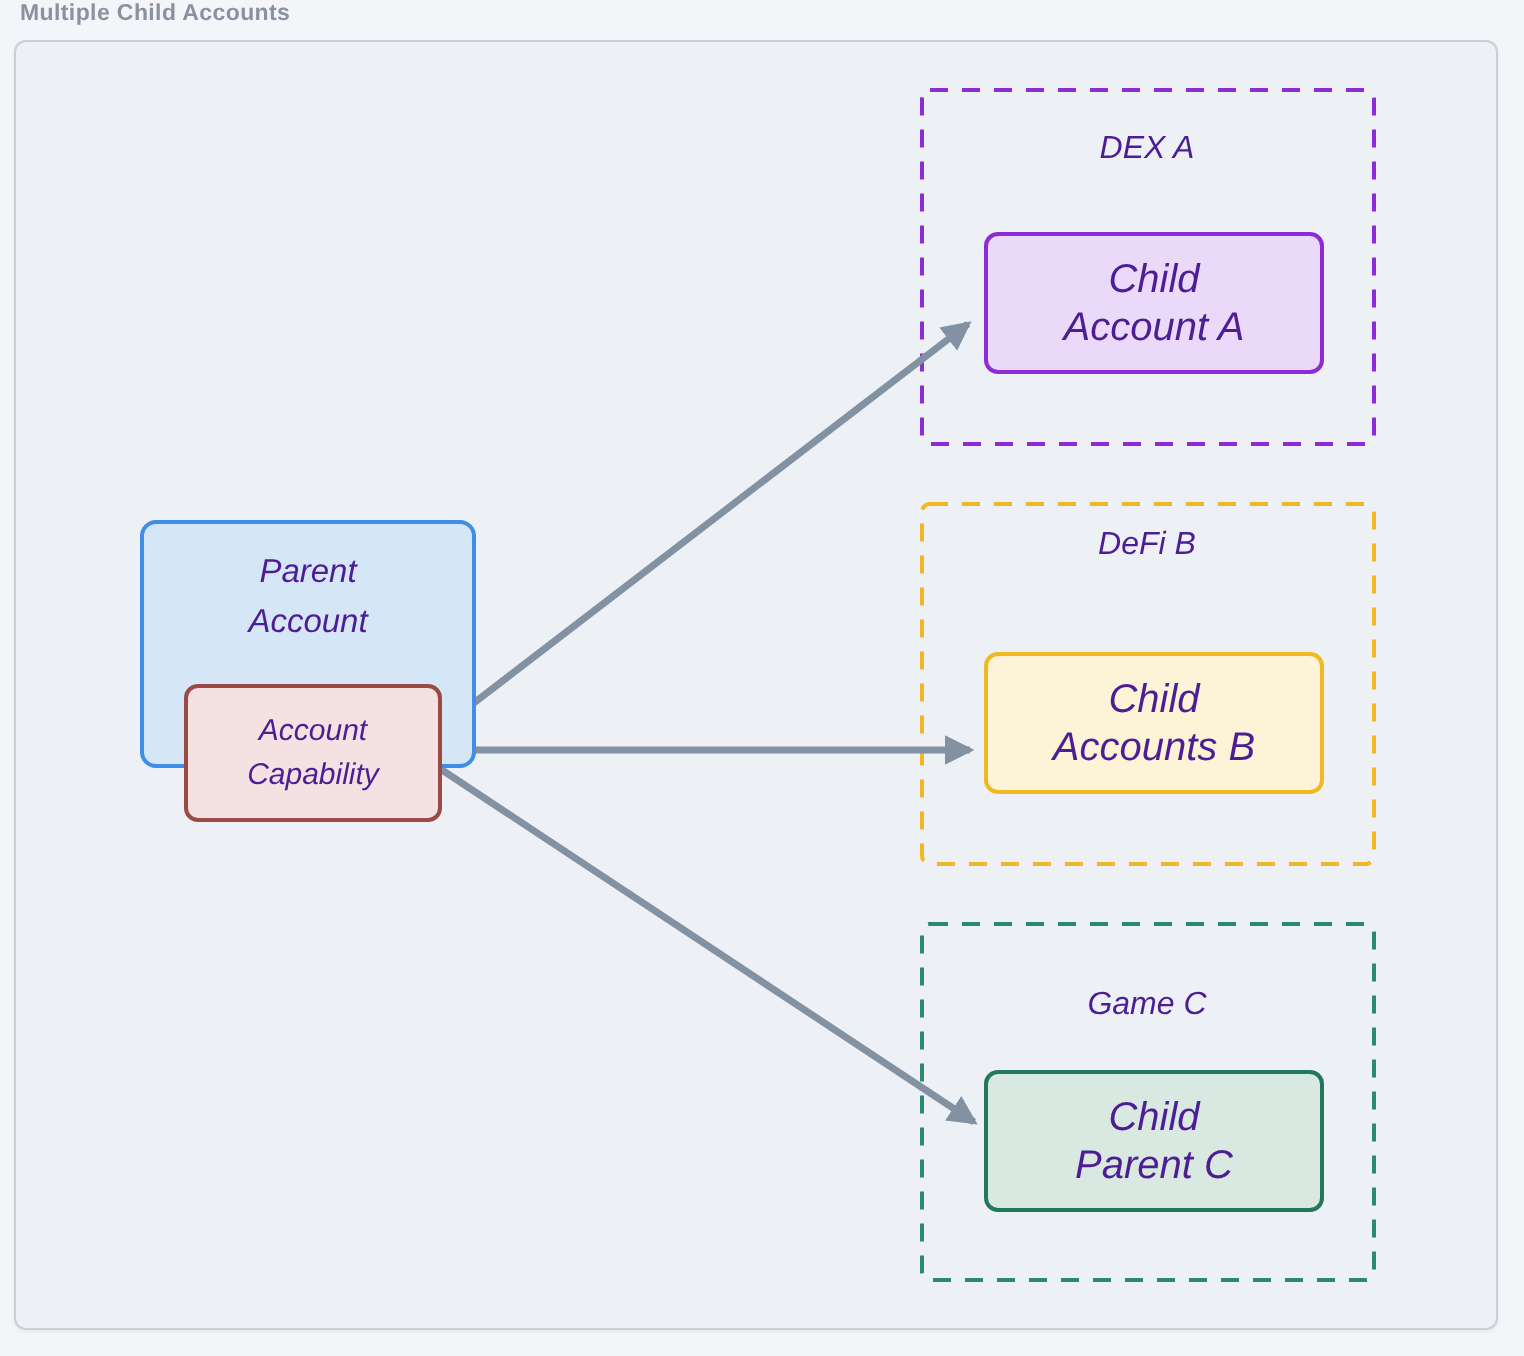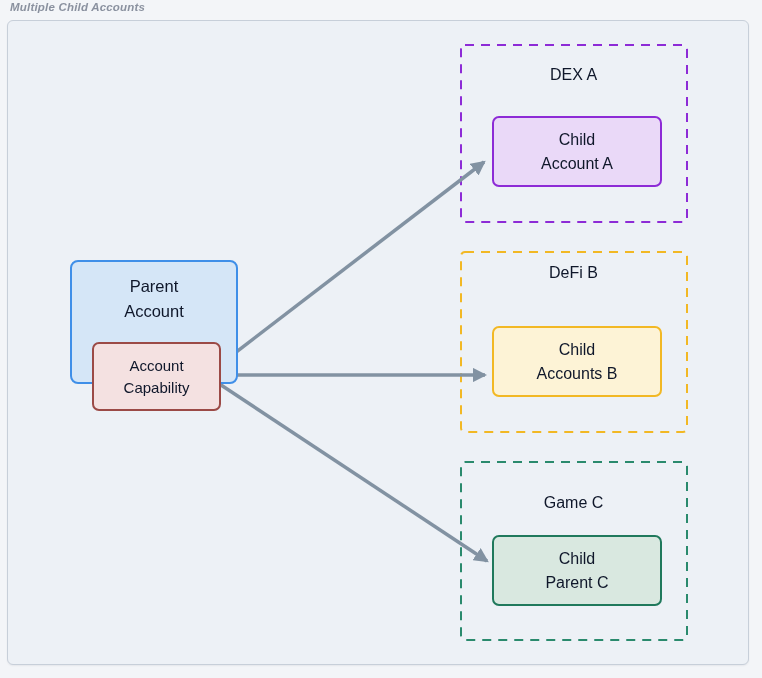--- a/index.html
+++ b/index.html
@@ -16,21 +16,20 @@
   }
   .diagram-title {
     position: absolute;
     left: 10px;
     top: 1px;
     font-size: 11.5px;
     font-weight: 700;
     color: #8a919f;
     letter-spacing: 0.2px;
     z-index: 3;
-    font-style: italic;
   }
   .canvas {
     position: absolute;
     left: 7px;
     top: 20px;
     width: 740px;
     height: 643px;
     background: #edf1f6;
     border: 1px solid #c7cfd9;
     border-radius: 6px;
@@ -40,22 +39,23 @@
   svg.layer {
     position: absolute;
     left: 0;
     top: 0;
     width: 762px;
     height: 678px;
     z-index: 1;
   }
   .node, .group-title {
     box-sizing: border-box;
-    color: #0f172a;
+    color: #4c1d95;
     z-index: 2;
+    font-style: italic;
   }
   .parent {
     position: absolute;
     left: 70px;
     top: 260px;
     width: 168px;
     height: 124px;
     background: #d5e6f7;
     border: 2px solid #3f8fe8;
     border-radius: 8px;
@@ -98,21 +98,21 @@
     position: absolute;
     left: 492px;
     width: 170px;
     height: 71px;
     border: 2px solid;
     border-radius: 7px;
     display: flex;
     flex-direction: column;
     justify-content: center;
     align-items: center;
-    font-size: 16px;
+    font-size: 20px;
     line-height: 24px;
     text-align: center;
     z-index: 2;
   }
   .child-a { top: 116px; background: #ead9f8; border-color: #8d2bd6; }
   .child-b { top: 326px; background: #fdf3d6; border-color: #f2b824; }
   .child-c { top: 535px; background: #d9e8e0; border-color: #20795c; }
   .line { display: block; }
 </style>
 </head>

